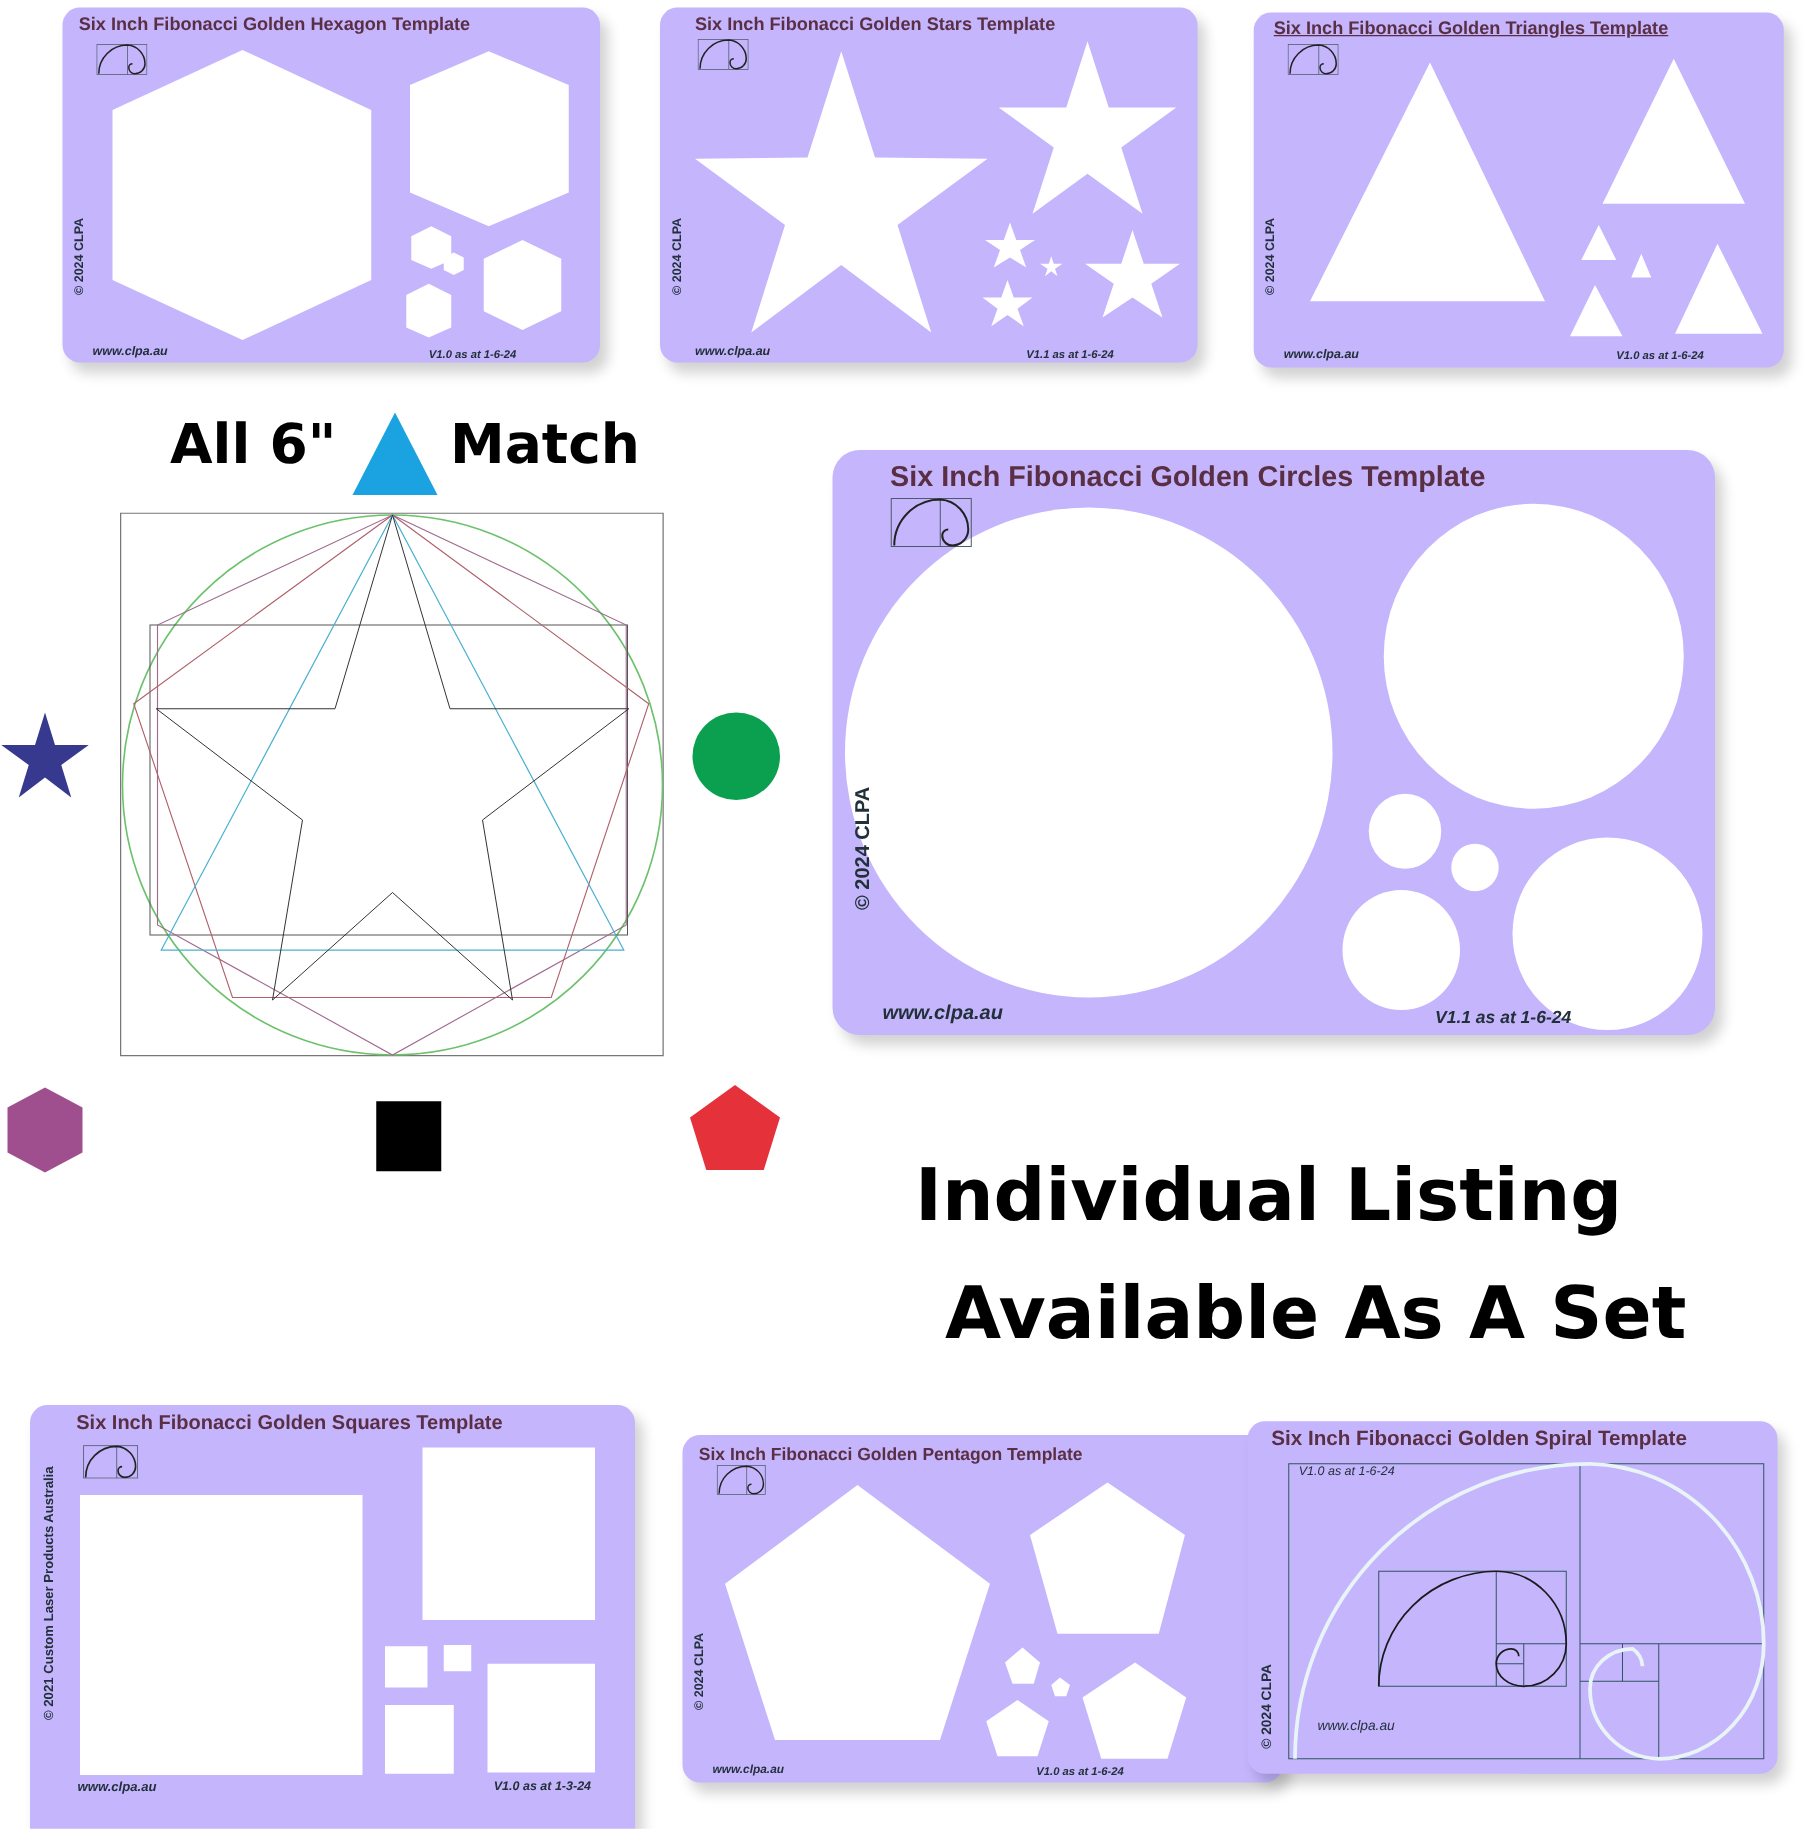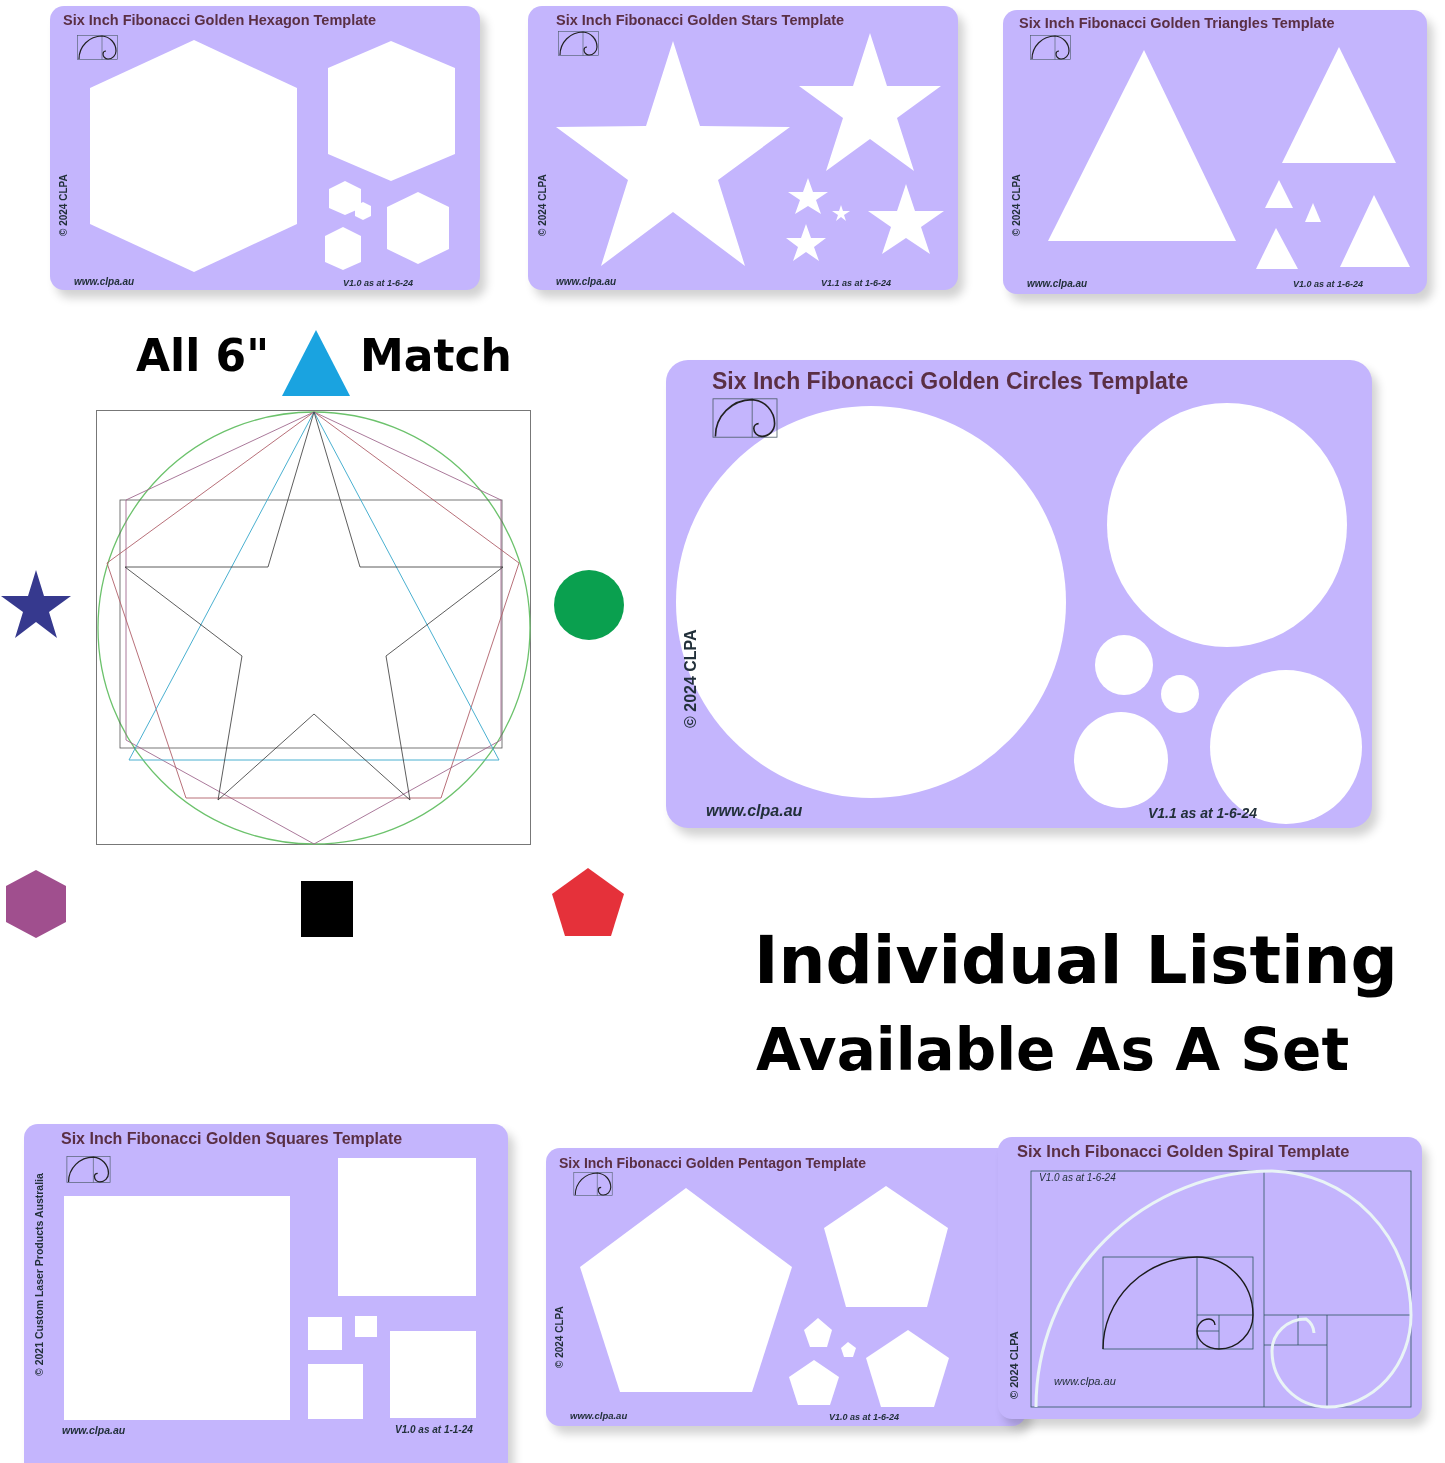--- a/index.html
+++ b/index.html
@@ -86,21 +86,21 @@
   <svg class="shapes" width="424" height="284">
     <g fill="#fff">
       <polygon points="141,40 233,231 45,231"></polygon>
       <polygon points="336,37 393,153 279,153"></polygon>
       <polygon points="276,170 290,198 262,198"></polygon>
       <polygon points="310,193 318,212 302,212"></polygon>
       <polygon points="273,218 295,259 253,259"></polygon>
       <polygon points="371,185 407,257 337,257"></polygon>
     </g>
   </svg>
-  <div class="title" style="left:16px;top:5px;font-size:14.5px;">Six Inch Fibonacci Golden Triangles Template</div>
+  <div class="title" style="left:16px;top:5px;font-size:14.5px;text-decoration:underline;">Six Inch Fibonacci Golden Triangles Template</div>
   <svg class="logo" style="left:27px;top:25px;" width="41" height="25" viewBox="0 0 41 25">
     <rect x="0.5" y="0.5" width="40" height="24" fill="none" stroke="#4a5a66" stroke-width="0.6"></rect>
     <line x1="25" y1="0.5" x2="25" y2="24.5" stroke="#4a5a66" stroke-width="0.6"></line>
     <path d="M2,24 A23,23 0 0 1 25,1 A15,15 0 0 1 39,16 A8,8 0 0 1 31,24 A5,5 0 0 1 26,19 A3,3 0 0 1 29,16" fill="none" stroke="#222" stroke-width="1.2"></path>
   </svg>
   <div class="copy" style="left:8px;top:226px;font-size:10px;">© 2024 CLPA</div>
   <div class="url" style="left:24px;top:268px;font-size:10px;">www.clpa.au</div>
   <div class="ver" style="left:290px;top:269px;font-size:9px;">V1.0 as at 1-6-24</div>
 </div>
 
@@ -156,21 +156,21 @@
   <svg class="logo" style="left:46px;top:38px;" width="66" height="40" viewBox="0 0 41 25">
     <rect x="0.5" y="0.5" width="40" height="24" fill="none" stroke="#4a5a66" stroke-width="0.5"></rect>
     <line x1="25" y1="0.5" x2="25" y2="24.5" stroke="#4a5a66" stroke-width="0.5"></line>
     <path d="M2,24 A23,23 0 0 1 25,1 A15,15 0 0 1 39,16 A8,8 0 0 1 31,24 A5,5 0 0 1 26,19 A3,3 0 0 1 29,16" fill="none" stroke="#222" stroke-width="1"></path>
   </svg>
   <div class="copy" style="left:16px;top:368px;font-size:16px;">© 2024 CLPA</div>
   <div class="url" style="left:40px;top:442px;font-size:16px;">www.clpa.au</div>
   <div class="ver" style="left:482px;top:445px;font-size:14px;">V1.1 as at 1-6-24</div>
 </div>
 
-<div class="headline" style="left:754px;top:922px;font-size:66px;">Individual Listing</div>
+<div class="headline" style="left:732px;top:922px;font-size:58px;">Individual Listing</div>
 <div class="headline" style="left:756px;top:1016px;font-size:58px;">Available As A Set</div>
 
 <div class="card" style="left:24px;top:1124px;width:484px;height:376px;">
   <svg class="shapes" width="484" height="316">
     <g fill="#fff">
       <rect x="40" y="72" width="226" height="224"></rect>
       <rect x="314" y="34" width="138" height="138"></rect>
       <rect x="284" y="193" width="34" height="33"></rect>
       <rect x="331" y="192" width="22" height="21"></rect>
       <rect x="284" y="240" width="55" height="55"></rect>
@@ -178,21 +178,21 @@
     </g>
   </svg>
   <div class="title" style="left:37px;top:6px;font-size:16px;">Six Inch Fibonacci Golden Squares Template</div>
   <svg class="logo" style="left:42px;top:32px;" width="45" height="27" viewBox="0 0 41 25">
     <rect x="0.5" y="0.5" width="40" height="24" fill="none" stroke="#4a5a66" stroke-width="0.6"></rect>
     <line x1="25" y1="0.5" x2="25" y2="24.5" stroke="#4a5a66" stroke-width="0.6"></line>
     <path d="M2,24 A23,23 0 0 1 25,1 A15,15 0 0 1 39,16 A8,8 0 0 1 31,24 A5,5 0 0 1 26,19 A3,3 0 0 1 29,16" fill="none" stroke="#222" stroke-width="1.2"></path>
   </svg>
   <div class="copy" style="left:9px;top:252px;font-size:10.5px;">© 2021 Custom Laser Products Australia</div>
   <div class="url" style="left:38px;top:300px;font-size:10.5px;">www.clpa.au</div>
-  <div class="ver" style="left:371px;top:300px;font-size:10px;">V1.0 as at 1-1-24</div>
+  <div class="ver" style="left:371px;top:300px;font-size:10px;">V1.0 as at 1-3-24</div>
 </div>
 
 <div class="card" style="left:546px;top:1148px;width:480px;height:278px;">
   <svg class="shapes" width="416" height="278">
     <g fill="#fff">
       <polygon points="140,40 246,119 206,244 74,244 34,119"></polygon>
       <polygon points="340,38 402,80 381,159 300,159 278,80"></polygon>
       <polygon points="272,170 286,182 281,199 264,199 258,182"></polygon>
       <polygon points="302,194 310,200 307,209 298,209 295,200"></polygon>
       <polygon points="268,212 293,229 284,257 252,257 243,229"></polygon>

